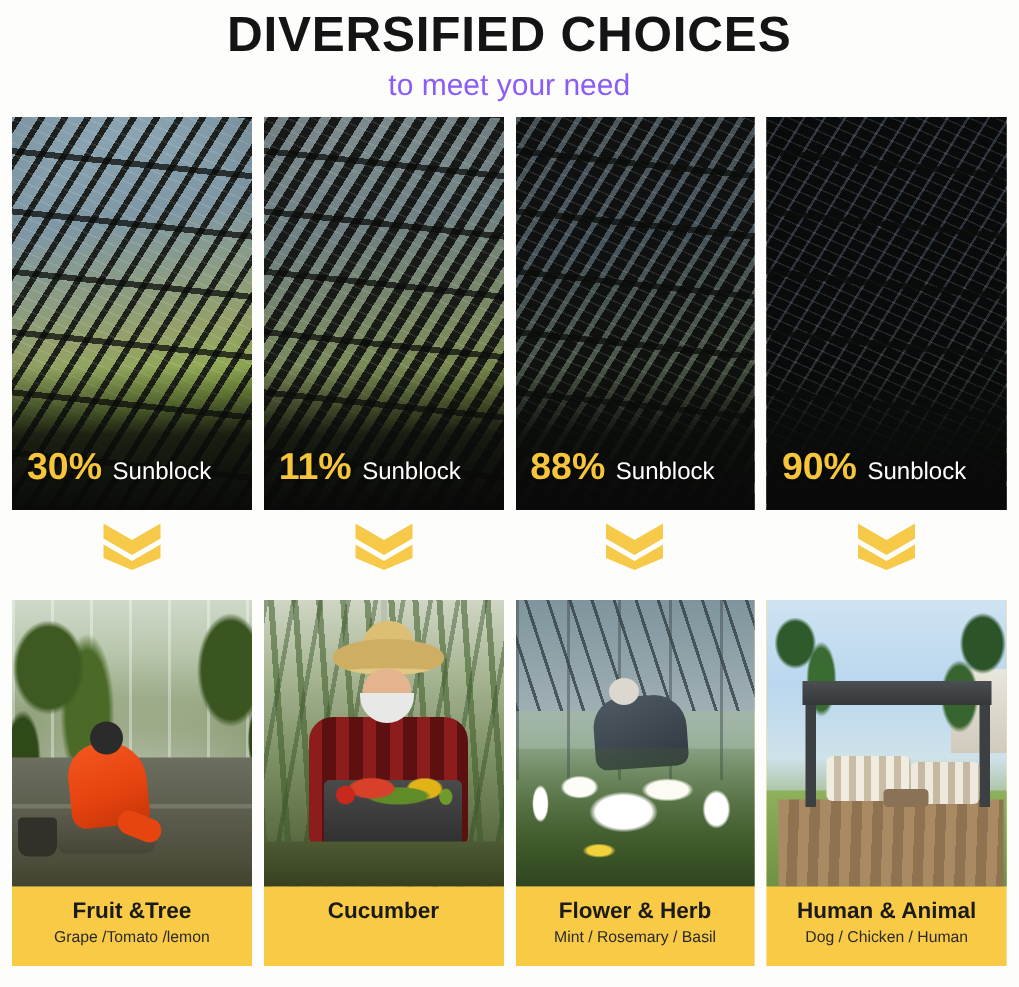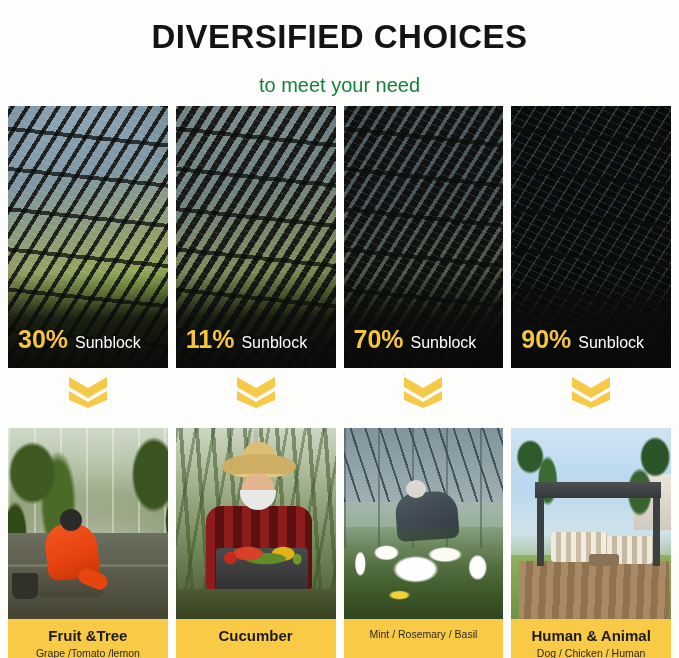--- a/index.html
+++ b/index.html
@@ -17,25 +17,25 @@
   }
 
   
   .header { padding-top: 2px; text-align: center; }
   .title {
     font-size: 33px;
     font-weight: bold;
     letter-spacing: 0.5px;
     color: #141414;
     line-height: 38px;
-    margin: 16px;
+    margin: 2px;
   }
   .subtitle {
     font-size: 20px;
-    color: #15803d;
+    color: #8b5cf6;
     line-height: 26px;
     margin: 2px 0 0 0;
     font-weight: normal;
   }
 
   
   .shade-row {
     display: flex;
     gap: 8px;
     padding: 0 8px;
@@ -397,21 +397,21 @@
 
     <div class="shade-card">
       <div class="mesh bg-70">
         <div class="slats slats-70"></div>
         <div class="weave"></div>
         <div class="cables"></div>
         <div class="vignette"></div>
         <div class="dark-bottom"></div>
       </div>
       <div class="shade-label">
-        <span class="pct">70%</span>
+        <span class="pct">88%</span>
         <span class="pct-word">Sunblock</span>
       </div>
     </div>
 
     <div class="shade-card">
       <div class="mesh bg-90">
         <div class="slats slats-90"></div>
         <div class="weave"></div>
         <div class="cables"></div>
         <div class="vignette"></div>
@@ -495,20 +495,21 @@
     <div class="use-card">
       <div class="photo">
         <div class="p3-bg"></div>
         <div class="p3-roof"></div>
         <div class="p3-struts"></div>
         <div class="p3-person"></div>
         <div class="p3-head"></div>
         <div class="p3-flowers"></div>
       </div>
       <div class="cap">
+        <div class="cap-title">Flower &amp; Herb</div>
         <div class="cap-sub">Mint /  Rosemary /  Basil</div>
       </div>
     </div>
 
     <div class="use-card">
       <div class="photo">
         <div class="p4-sky"></div>
         <div class="p4-house"></div>
         <div class="p4-palm-l"></div>
         <div class="p4-palm-r"></div>

